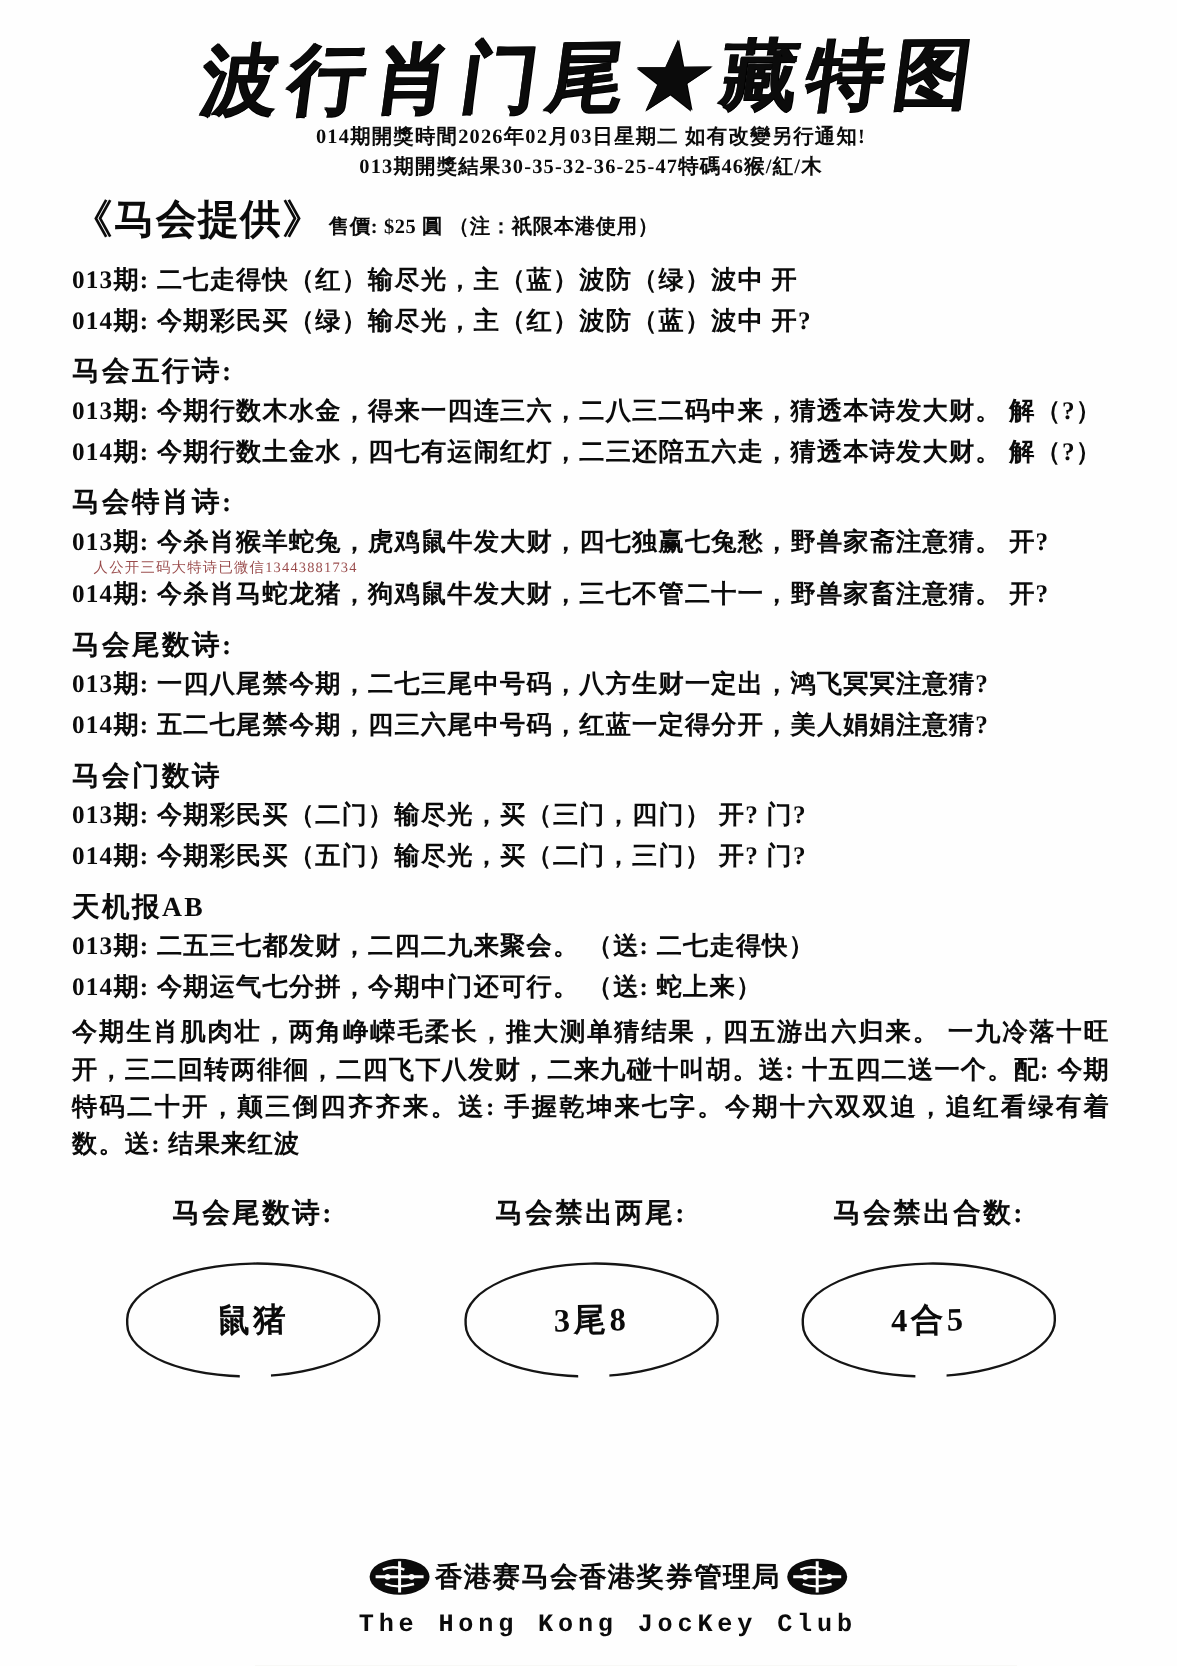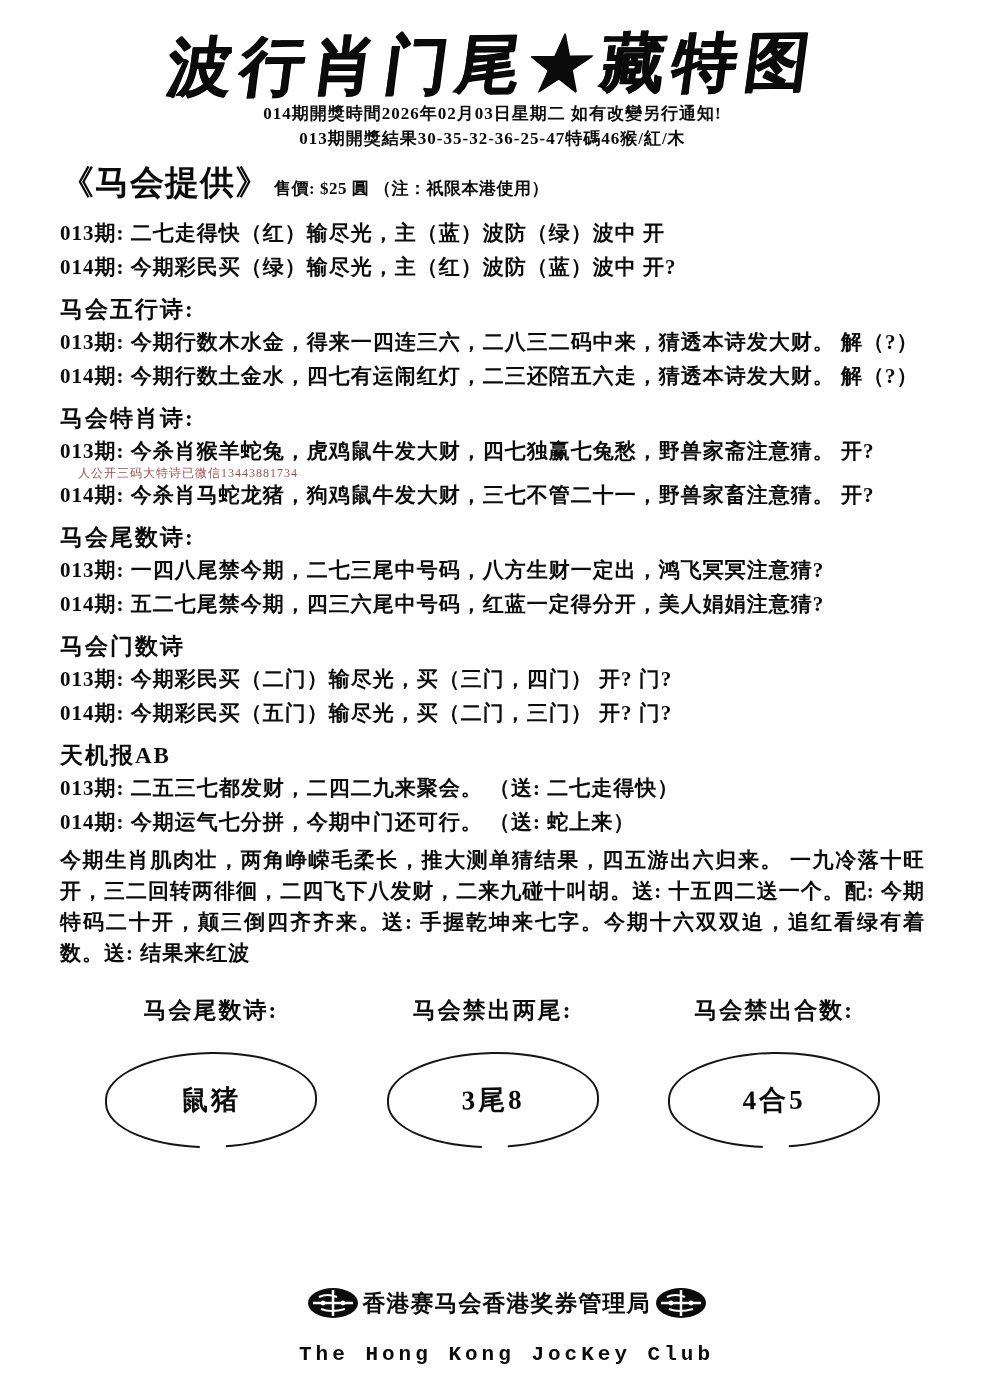--- a/index.html
+++ b/index.html
@@ -69,21 +69,21 @@
   .ban-oval:after{ 
     content:"";position:absolute;bottom:-4px;left:44%;width:26px;height:8px;background:#fefefe;
   }
   .ban-value{font-size:27px;letter-spacing:3px;}
   
   .footer{position:absolute;left:0;right:0;bottom:22px;text-align:center;}
   .footer-org-row{display:flex;align-items:center;justify-content:center;gap:4px;padding-left:32px;}
   .footer-org{font-size:23px;letter-spacing:1px;}
   .logo{width:52px;height:34px;display:inline-block;}
   .footer-en{
-    margin-top:23px;
+    margin-top:12px;
     font-family:"Liberation Mono","DejaVu Sans Mono",monospace;
     font-size:21px;font-weight:bold;letter-spacing:4px;padding-left:32px;
   }
 </style>
 </head>
 <body>
 
 <div class="page">
   <div class="inner">
 

